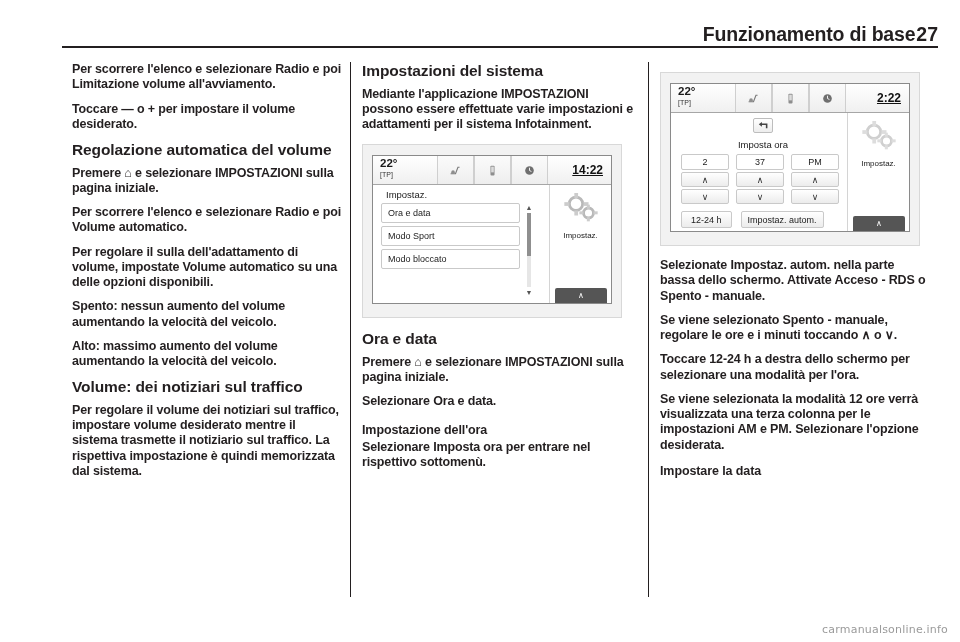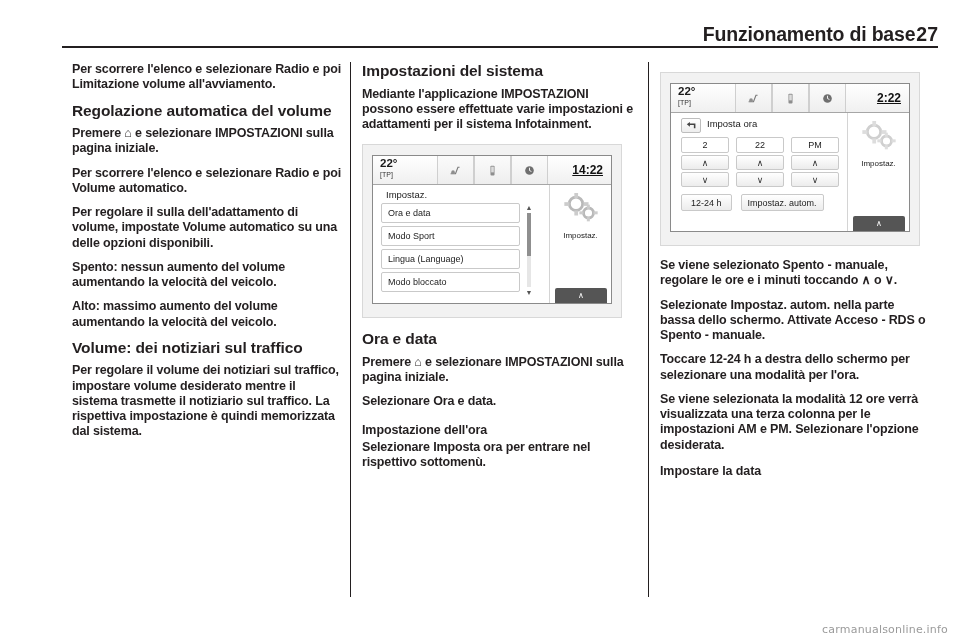--- a/index.html
+++ b/index.html
@@ -235,22 +235,24 @@
     display: flex;
     align-items: center;
     justify-content: center;
     color: #fff;
     font-size: 8px;
   }
 
   
   .back-row {
     display: flex;
+    align-items: center;
     gap: 6px;
     margin: 2px 0 4px 2px;
+    flex-direction: column;
   }
   .back-btn {
     width: 20px; height: 15px;
     border: 1px solid #bdbdbd;
     border-radius: 2px;
     background: linear-gradient(#ffffff,#ededed);
     display: flex; align-items: center; justify-content: center;
     font-size: 9px; color: #333;
   }
   .back-label { font-size: 9.5px; color: #1a1a1a; }
@@ -313,20 +315,21 @@
   <div class="header">
     <span class="header-title">Funzionamento di base</span>
     <span class="header-page">27</span>
   </div>
 
   <div class="vrule vrule-1"></div>
   <div class="vrule vrule-2"></div>
 
   <div class="col col-1">
     <p>Per scorrere l'elenco e selezionare Radio e poi Limitazione volume all'avviamento.</p>
+    <p>Toccare — o + per impostare il volume desiderato.</p>
 
     <h1 class="sec">Regolazione automatica del volume</h1>
     <p>Premere ⌂ e selezionare IMPOSTAZIONI sulla pagina iniziale.</p>
     <p>Per scorrere l'elenco e selezionare Radio e poi Volume automatico.</p>
     <p>Per regolare il sulla dell'adattamento di volume, impostate Volume automatico su una delle opzioni disponibili.</p>
     <p>Spento: nessun aumento del volume aumentando la velocità del veicolo.</p>
     <p>Alto: massimo aumento del volume aumentando la velocità del veicolo.</p>
 
     <h1 class="sec">Volume: dei notiziari sul traffico</h1>
     <p>Per regolare il volume dei notiziari sul traffico, impostare volume desiderato mentre il sistema trasmette il notiziario sul traffico. La rispettiva impostazione è quindi memorizzata dal sistema.</p>
@@ -368,21 +371,20 @@
           <div class="sb-time">14:22</div>
         </div>
 
         <div class="screen-body">
           <div class="screen-main">
             <div class="menu-title">Impostaz.</div>
             <div class="listwrap">
               <div>
                 <div class="list-row">Ora e data</div>
                 <div class="list-row">Modo Sport</div>
-                <div class="list-row">Lingua (Language)</div>
                 <div class="list-row">Modo bloccato</div>
               </div>
               <div class="scrollbar">
                 <span class="sb-arrow">▲</span>
                 <div class="sb-track">
                   <div class="sb-thumb"></div>
                 </div>
                 <span class="sb-arrow">▼</span>
               </div>
             </div>
@@ -468,21 +470,21 @@
               <span class="back-label">Imposta ora</span>
             </div>
 
             <div class="stepper-grid">
               <div class="stepper">
                 <div class="stp-val">2</div>
                 <div class="stp-btn">∧</div>
                 <div class="stp-btn">∨</div>
               </div>
               <div class="stepper">
-                <div class="stp-val">22</div>
+                <div class="stp-val">37</div>
                 <div class="stp-btn">∧</div>
                 <div class="stp-btn">∨</div>
               </div>
               <div class="stepper">
                 <div class="stp-val">PM</div>
                 <div class="stp-btn">∧</div>
                 <div class="stp-btn">∨</div>
               </div>
             </div>
 
@@ -512,22 +514,22 @@
               </svg>
             </span>
             <div class="side-label">Impostaz.</div>
             <div class="bottom-tab">∧</div>
           </div>
         </div>
 
       </div>
     </div>
 
+    <p>Selezionate Impostaz. autom. nella parte bassa dello schermo. Attivate Acceso - RDS o Spento - manuale.</p>
     <p>Se viene selezionato Spento - manuale, regolare le ore e i minuti toccando ∧ o ∨.</p>
-    <p>Selezionate Impostaz. autom. nella parte bassa dello schermo. Attivate Acceso - RDS o Spento - manuale.</p>
     <p>Toccare 12-24 h a destra dello schermo per selezionare una modalità per l'ora.</p>
     <p>Se viene selezionata la modalità 12 ore verrà visualizzata una terza colonna per le impostazioni AM e PM. Selezionare l'opzione desiderata.</p>
 
     <h2 class="sub tight">Impostare la data</h2>
   </div>
 
   <div class="watermark">carmanualsonline.info</div>
 
 </div>
 

